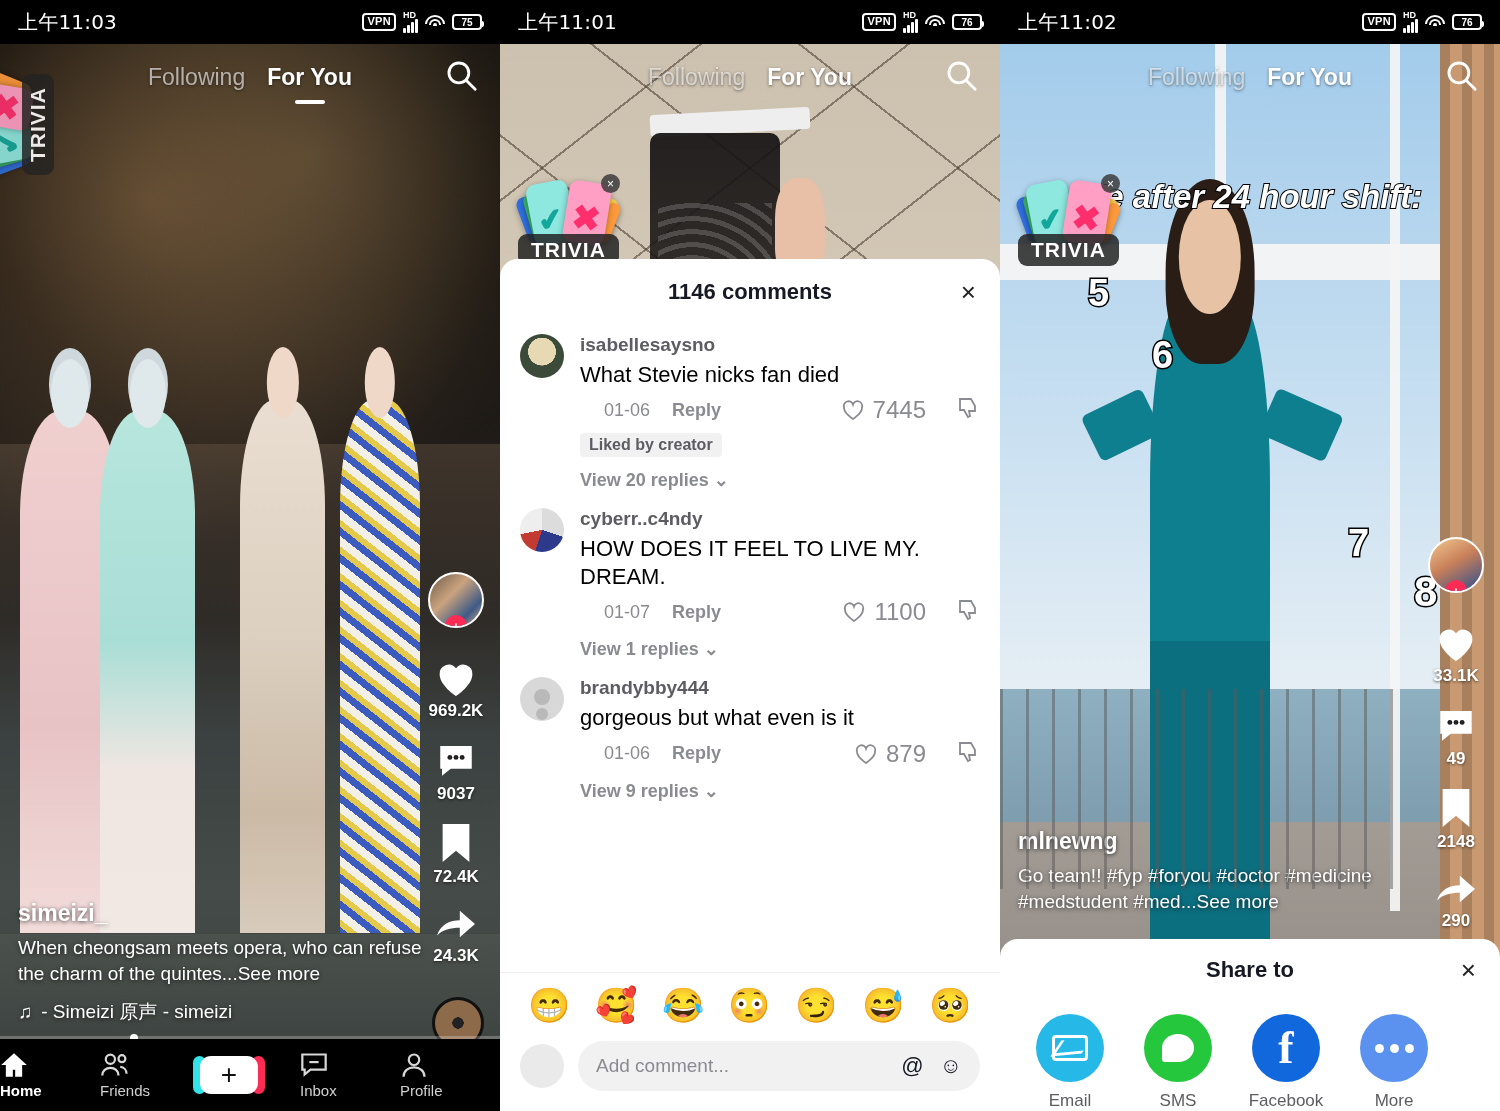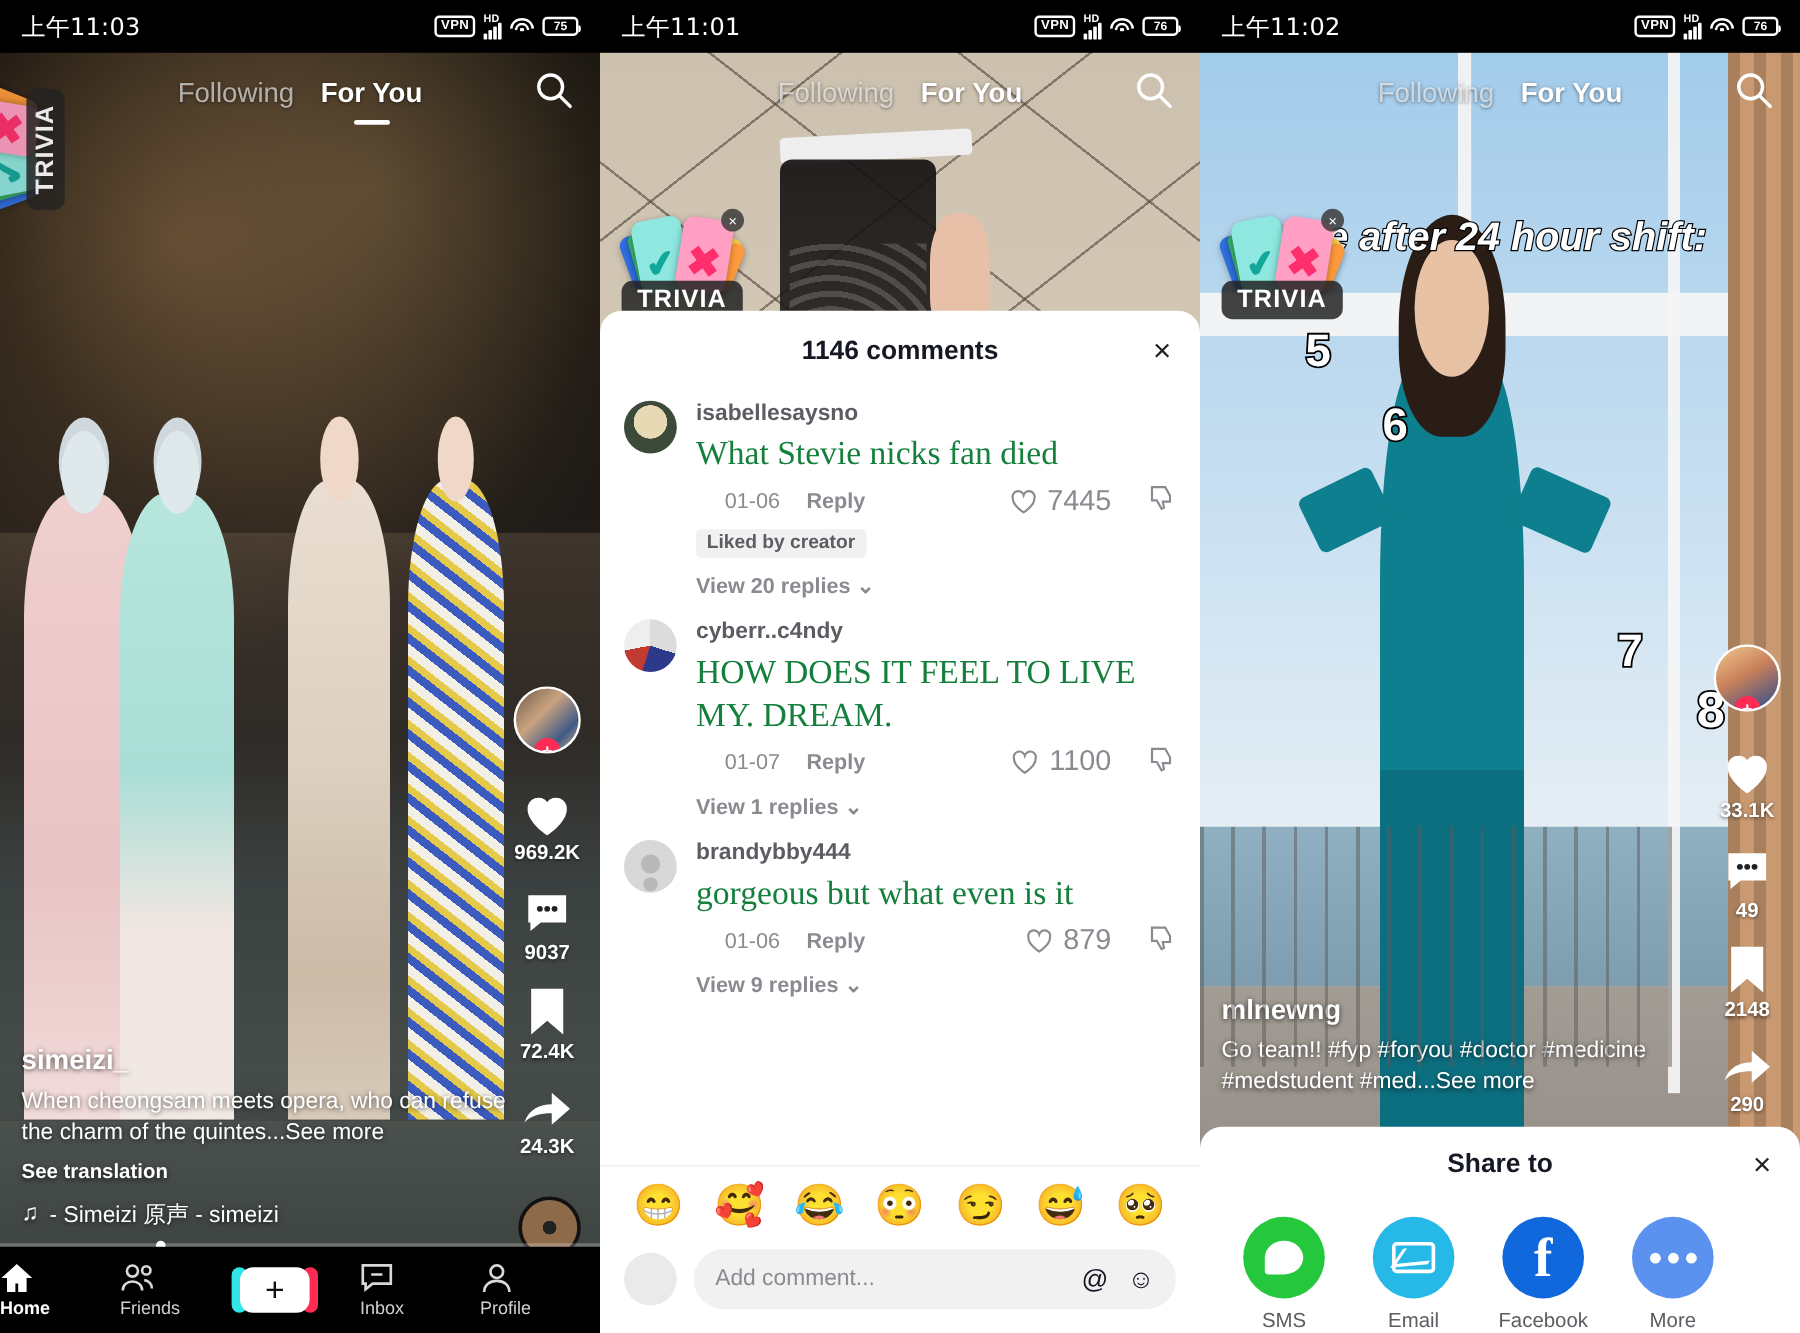--- a/index.html
+++ b/index.html
@@ -205,21 +205,21 @@
   .crow { display:flex; gap:16px; padding:9px 0 0; }
   .cav { width:44px; height:44px; border-radius:50%; flex:none; }
   .cav-1 { background:radial-gradient(circle at 50% 40%, #e8d9b5 0 40%, #3c4a3a 41% 100%); }
   .cav-2 { background:conic-gradient(#dcdcdc 0 30%, #2d3a8c 30% 55%, #c23b32 55% 72%, #eee 72% 100%); }
   .cav-3 { background:#d8d8d8; position:relative; }
   .cav-3:after { content:''; position:absolute; left:50%; top:26%; transform:translateX(-50%);
     width:36%; height:36%; border-radius:50%; background:#b9b9b9;
     box-shadow:0 17px 0 -2px #b9b9b9; }
   .cbody { flex:1; min-width:0; }
   .cuser { font-size:19px; font-weight:bold; color:#5c5c62; }
-  .ctext { font-size:28px; color:#15803d; margin-top:5px; line-height:1.28;font-family:Liberation Serif, serif; }
+  .ctext { font-size:22px; color:#000000; margin-top:5px; line-height:1.28; }
   .cmeta { display:flex; align-items:center; margin-top:7px; }
   .cdate { font-size:18px; color:#8a8b91;margin-left:24px; }
   .creply { font-size:18px; color:#8a8b91; font-weight:bold; margin-left:22px; }
   .cspacer { flex:1; }
   .clike { display:flex; align-items:center; gap:8px; color:#8a8b91; font-size:24px; }
   .cdislike { margin-left:30px; color:#8a8b91; }
   .cbadge { display:inline-block; background:#f1f1f2; color:#5c5c62; font-size:16px;
     padding:3px 9px; border-radius:4px; margin-top:9px; font-weight:bold; }
   .creplies { font-size:18px; color:#8a8b91; margin:12px 0 8px 0; font-weight:bold; }
   .emojirow { display:flex; justify-content:space-between; padding:12px 28px 10px;
@@ -349,21 +349,20 @@
         <span class="cnt">24.3K</span>
       </div>
     </div>
     <div class="disc"></div>
 
     <div class="caption">
       <div class="cap-user">simeizi_</div>
       <div class="cap-text">
         <span>When cheongsam meets opera, who can refuse the charm of the quintes...</span><b>See more</b>
       </div>
-      <div class="cap-trans">See translation</div>
       <div class="cap-music">
         <span>♫</span>
         <span>- Simeizi  原声 - simeizi</span>
       </div>
     </div>
 
     <div class="progress">
         <i></i>
       </div>
 
@@ -697,30 +696,30 @@
       </div>
     </div>
 
     <div class="sheet share">
       <div class="sheet-head">
         <div class="sheet-title">Share to</div>
         <div class="sheet-x">×</div>
       </div>
       <div class="shareicons">
         <div class="shitem">
+          <div class="shcircle" style="background:#26b9e8">
+              <div class="env"></div>
+            </div>
+          <div class="shlbl">Email</div>
+        </div>
+        <div class="shitem">
           <div class="shcircle" style="background:#25c73d">
               <div class="sms-bub"></div>
             </div>
           <div class="shlbl">SMS</div>
-        </div>
-        <div class="shitem">
-          <div class="shcircle" style="background:#26b9e8">
-              <div class="env"></div>
-            </div>
-          <div class="shlbl">Email</div>
         </div>
         <div class="shitem">
           <div class="shcircle" style="background:#1168dd">
               <span class="fb">f</span>
             </div>
           <div class="shlbl">Facebook</div>
         </div>
         <div class="shitem">
           <div class="shcircle" style="background:#5b92ef">
               <div class="dots3">

